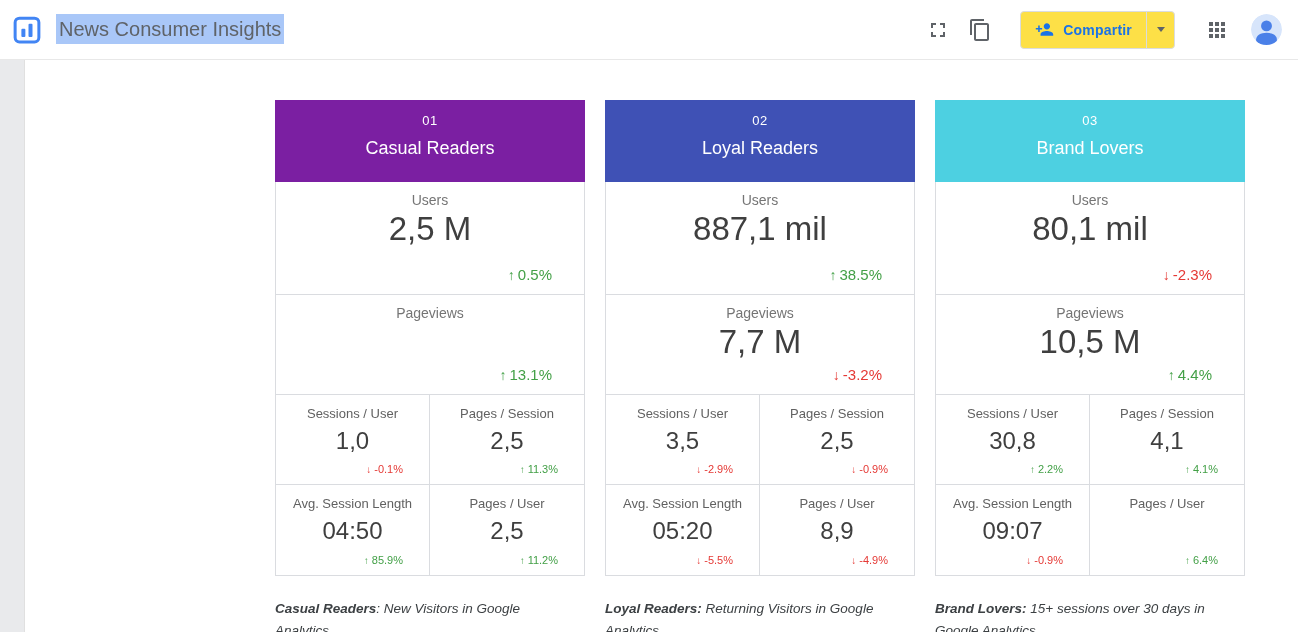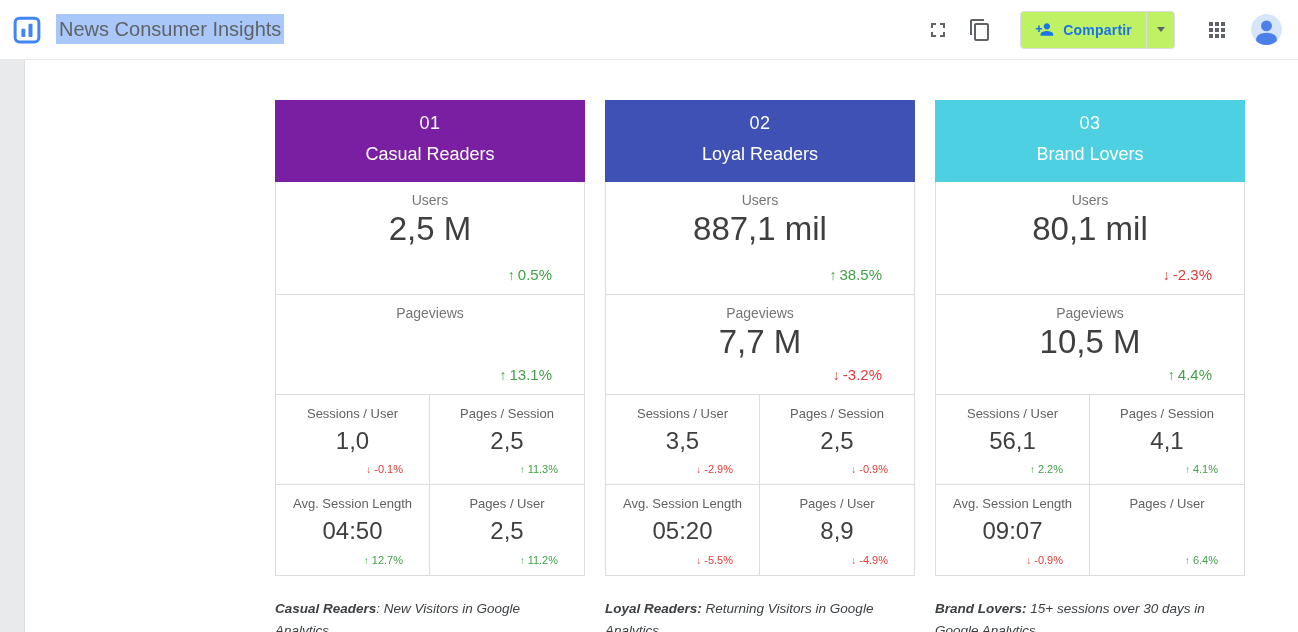--- a/index.html
+++ b/index.html
@@ -23,37 +23,37 @@
   }
   .logo{width:30px;height:30px;flex:0 0 auto;}
   .title{font-size:20px;color:#5F6368;margin-left:14px;white-space:nowrap;}
   .title .hl{background:var(--selection);padding:4px 3px;}
   .spacer{flex:1;}
   .icon-btn{width:24px;height:24px;cursor:pointer;flex:0 0 auto;}
   .icon-btn svg{width:100%;height:100%;fill:#5F6368;}
   .ml18{margin-left:18px;} .ml28{margin-left:28px;} .ml30{margin-left:30px;} .ml22{margin-left:22px;}
   .share-btn{
     display:flex;align-items:flex-end;height:38px;border:1px solid var(--border);
-    border-radius:4px;background:#bef264;overflow:hidden;
+    border-radius:4px;background:#fde047;overflow:hidden;
   }
   .share-main{display:flex;align-items:center;gap:9px;padding:0 14px;height:100%;cursor:pointer;}
   .share-main svg{width:19px;height:19px;fill:var(--accent);}
   .share-label{color:var(--accent);font-size:14px;font-weight:700;letter-spacing:.2px;}
   .share-divider{width:1px;height:100%;background:var(--border);}
   .share-caret{width:27px;height:100%;display:flex;align-items:center;justify-content:center;cursor:pointer;}
   .caret{width:0;height:0;border-left:4.5px solid transparent;border-right:4.5px solid transparent;border-top:5.5px solid #5F6368;}
   .avatar{width:31px;height:31px;border-radius:50%;overflow:hidden;cursor:pointer;flex:0 0 auto;}
   .avatar svg{width:100%;height:100%;display:block;}
   
   .canvas{position:relative;height:572px;background:#fff;}
   .left-strip{position:absolute;left:0;top:0;width:25px;height:100%;background:#E9EAEC;border-right:1px solid #E0E0E0;}
   
   .card{position:absolute;top:40px;width:310px;}
   .card-header{height:82px;color:#fff;text-align:center;padding-top:13px;}
-  .card-number{font-size:18px;letter-spacing:.5px;}
+  .card-number{font-size:13px;letter-spacing:.5px;}
   .card-title{font-size:18px;margin-top:10px;font-weight:400;}
   .card-body{border:1px solid var(--border);border-top:none;background:#fff;}
   .section{position:relative;text-align:center;}
   .section.users{height:113px;border-bottom:1px solid var(--border);}
   .section.pageviews{height:100px;border-bottom:1px solid var(--border);}
   .metric-label{padding-top:10px;font-size:14px;color:var(--muted);}
   .metric-value{font-size:33px;color:var(--ink);margin-top:2px;}
   .change{position:absolute;display:flex;align-items:center;gap:3px;font-size:15px;}
   .section .change{right:32px;bottom:11px;}
   .section .arrow{font-size:14px;}
@@ -163,21 +163,21 @@
           <div class="change up">
             <span class="arrow">↑</span>
               <span>11.3%</span>
           </div>
         </div>
         <div class="cell bl">
           <div class="cell-label">Avg. Session Length</div>
           <div class="cell-value">04:50</div>
           <div class="change up">
             <span class="arrow">↑</span>
-              <span>12.7%</span>
+              <span>85.9%</span>
           </div>
         </div>
         <div class="cell">
           <div class="cell-label">Pages / User</div>
           <div class="cell-value">2,5</div>
           <div class="change up">
             <span class="arrow">↑</span>
               <span>11.2%</span>
           </div>
         </div>
@@ -268,21 +268,21 @@
         <div class="metric-label">Pageviews</div>
         <div class="metric-value">10,5 M</div>
         <div class="change up">
           <span class="arrow">↑</span>
             <span>4.4%</span>
         </div>
       </div>
       <div class="cells">
         <div class="cell bl bt">
           <div class="cell-label">Sessions / User</div>
-          <div class="cell-value">56,1</div>
+          <div class="cell-value">30,8</div>
           <div class="change up">
             <span class="arrow">↑</span>
               <span>2.2%</span>
           </div>
         </div>
         <div class="cell bt">
           <div class="cell-label">Pages / Session</div>
           <div class="cell-value">4,1</div>
           <div class="change up">
             <span class="arrow">↑</span>

